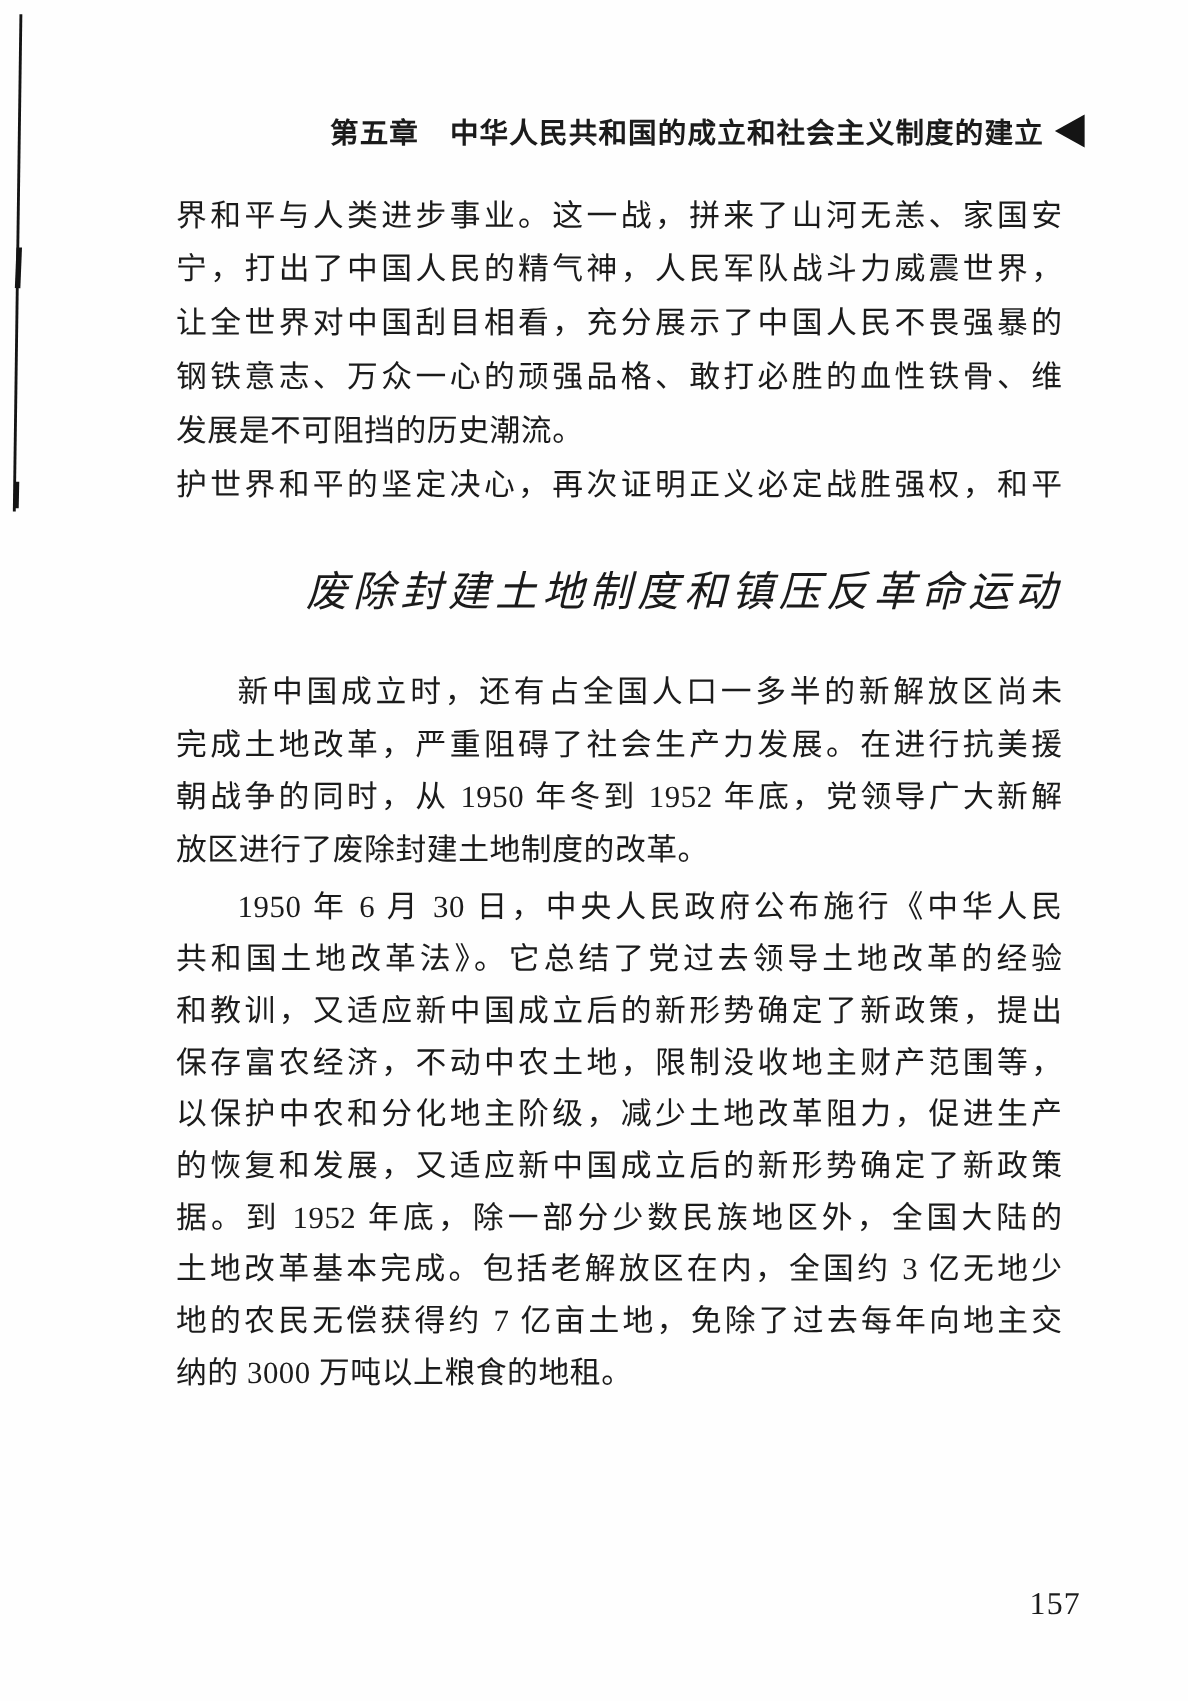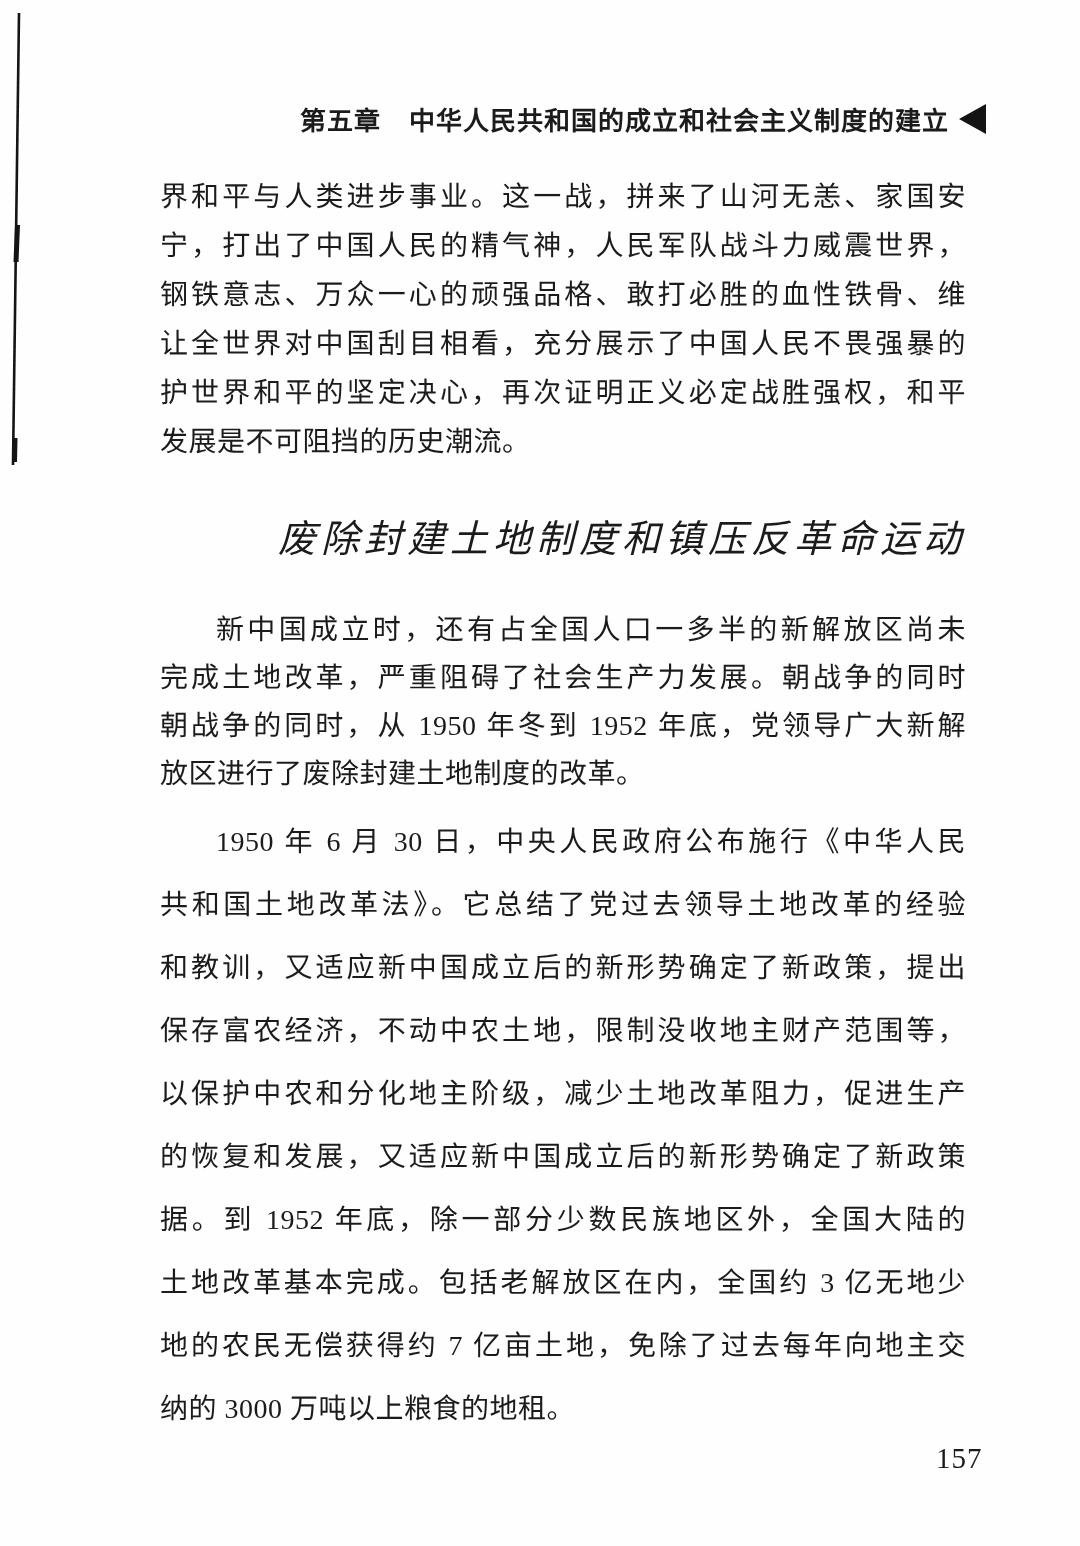--- a/index.html
+++ b/index.html
@@ -60,21 +60,21 @@
   }
   .para .line {
     font-size: 28px;
     text-align: justify;
     text-align-last: justify;
     letter-spacing: 0.5px;
     white-space: nowrap;
   }
   .p1 .line { line-height: 49px; }
   .p2 .line { line-height: 48px; }
-  .p3 .line, .p4 .line { line-height: 47px; margin-top: 16px; }
+  .p3 .line, .p4 .line { line-height: 47px; }
   .line.short-last {
     text-align-last: left;
   }
   .line.indent {
     text-indent: 2em;
   }
   #para1 { top: 172px; }
   #para2 { top: 606px; }
   #para3 { top: 802px; }
   #para4 { top: 1276px; }
@@ -113,31 +113,31 @@
 
   <div class="running-header">
     <span class="chapter-no">第五章</span>
     <span class="chapter-title">中华人民共和国的成立和社会主义制度的建立</span>
     <span class="tri-left"></span>
   </div>
 
   <div id="para1" class="bodycol para p1">
     <div class="line">界和平与人类进步事业。这一战，拼来了山河无恙、家国安</div>
     <div class="line">宁，打出了中国人民的精气神，人民军队战斗力威震世界，</div>
+    <div class="line">让全世界对中国刮目相看，充分展示了中国人民不畏强暴的</div>
     <div class="line">钢铁意志、万众一心的顽强品格、敢打必胜的血性铁骨、维</div>
-    <div class="line">让全世界对中国刮目相看，充分展示了中国人民不畏强暴的</div>
+    <div class="line short-last">发展是不可阻挡的历史潮流。</div>
     <div class="line">护世界和平的坚定决心，再次证明正义必定战胜强权，和平</div>
-    <div class="line short-last">发展是不可阻挡的历史潮流。</div>
   </div>
 
   <div class="section-heading">废除封建土地制度和镇压反革命运动</div>
 
   <div id="para2" class="bodycol para p2">
     <div class="line indent">新中国成立时，还有占全国人口一多半的新解放区尚未</div>
-    <div class="line">完成土地改革，严重阻碍了社会生产力发展。朝战争的同时</div>
+    <div class="line">完成土地改革，严重阻碍了社会生产力发展。在进行抗美援</div>
     <div class="line">朝战争的同时，从 1950 年冬到 1952 年底，党领导广大新解</div>
     <div class="line short-last">放区进行了废除封建土地制度的改革。</div>
   </div>
 
   <div id="para3" class="bodycol para p3">
     <div class="line indent">1950 年 6 月 30 日，中央人民政府公布施行《中华人民</div>
     <div class="line">共和国土地改革法》。它总结了党过去领导土地改革的经验</div>
     <div class="line">和教训，又适应新中国成立后的新形势确定了新政策，提出</div>
     <div class="line">保存富农经济，不动中农土地，限制没收地主财产范围等，</div>
     <div class="line">以保护中农和分化地主阶级，减少土地改革阻力，促进生产</div>

